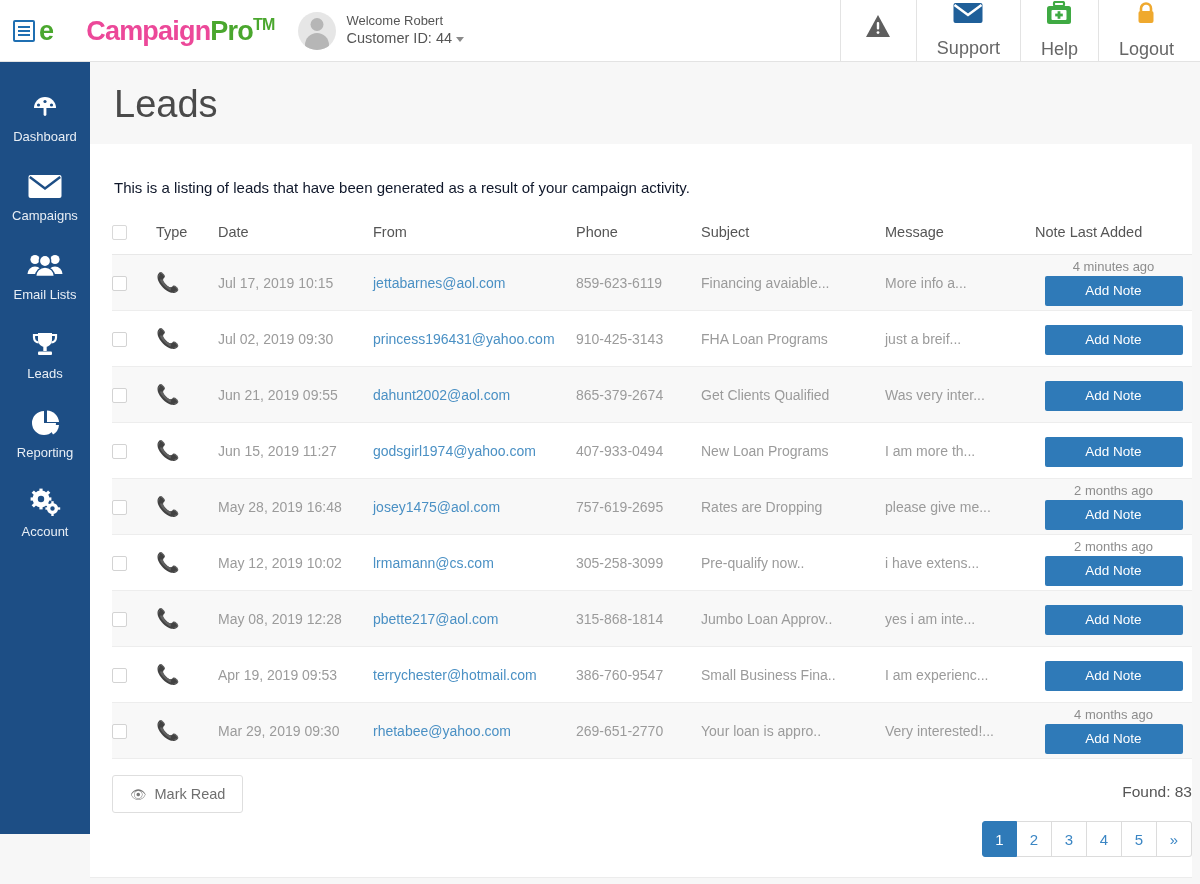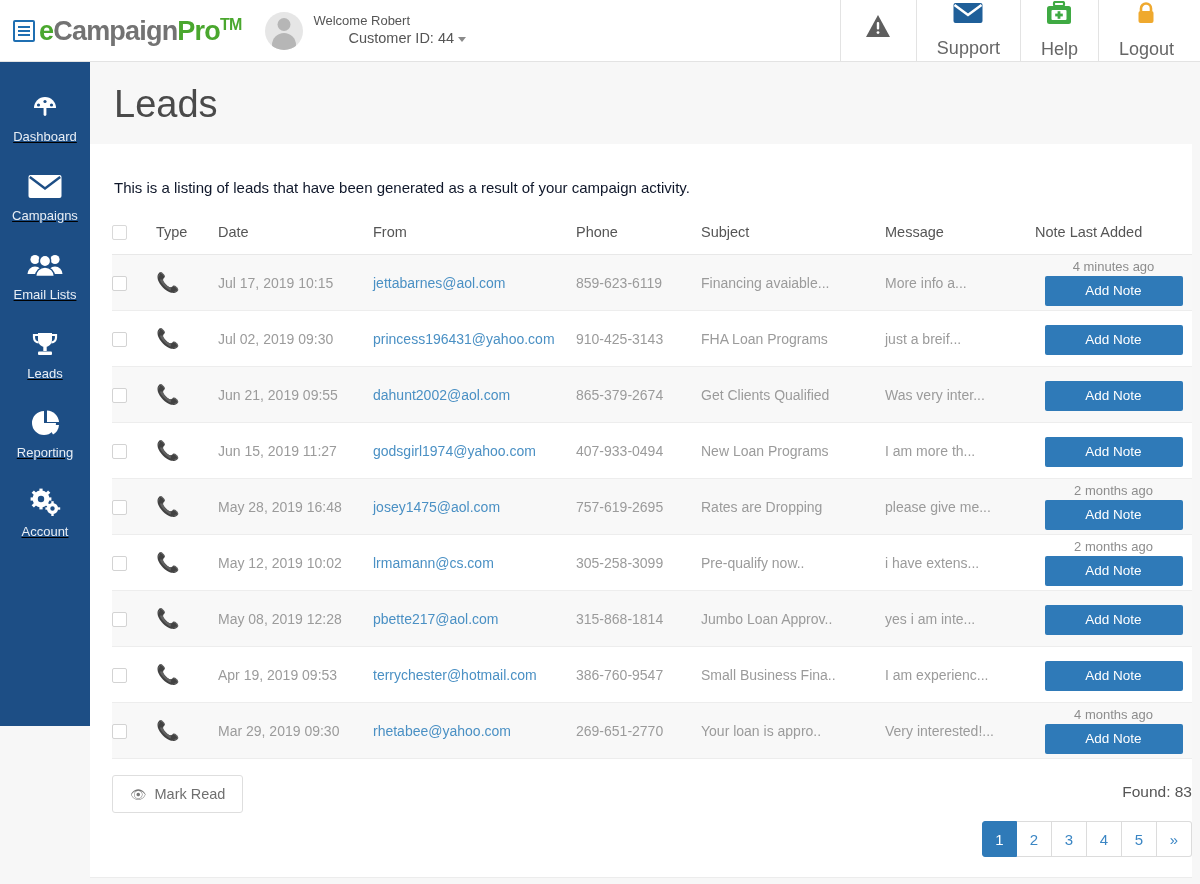--- a/index.html
+++ b/index.html
@@ -37,21 +37,21 @@
   .brand-mark i {
     display: block; width: 100%; height: 2px;
     background: #1f6fb2; margin: 1px 0;
   }
   .brand-text {
     font-size: 27px; font-weight: bold;
     letter-spacing: -0.8px; line-height: 1;
     white-space: nowrap;
   }
   .bt-green { color: #4aa72e; }
-  .bt-blue  { color: #737373; }
+  .bt-blue  { color: #ec4899; margin-left: 33px; }
   .bt-tm { font-size: 16px; vertical-align: super; color: #4aa72e; font-weight: bold;}
 
   .userbox {
     display: flex; align-items: center; gap: 10px;
     padding-left: 14px;
   }
   .avatar {
     width: 38px; height: 38px; border-radius: 50%;
     background: #e6e6e6; position: relative; overflow: hidden;
     flex: 0 0 38px;
@@ -63,21 +63,21 @@
     background: #b6b6b6;
   }
   .avatar::after {
     content: ""; position: absolute;
     left: 50%; top: 21px; transform: translateX(-50%);
     width: 24px; height: 18px; border-radius: 12px 12px 0 0;
     background: #b6b6b6;
   }
   .userlines { line-height: 1.35; }
   .userlines .l1 { font-size: 13px; color: #555; }
-  .userlines .l2 { font-size: 14.5px; color: #555; margin-left: 35px; }
+  .userlines .l2 { font-size: 14.5px; color: #555; }
   .caret-dn {
     display: inline-block; margin-left: 4px;
     border-left: 4px solid transparent;
     border-right: 4px solid transparent;
     border-top: 5px solid #8a8a8a;
     vertical-align: middle;
   }
 
   .topnav { margin-left: auto; display: flex; align-items: stretch; }
   .topnav-item {
@@ -89,24 +89,23 @@
   }
   .topnav-item:last-child { padding-right: 26px; }
 
   
   .ico-warn { width: 26px; height: 24px; position: relative; }
   .ico-warn svg { display:block; }
 
   
   .sidebar {
     position: absolute; top: 62px; left: 0;
-    width: 90px; height: 664px;
+    width: 90px; height: 772px;
     background: #1d4e85;
     padding-top: 18px;
-    text-decoration: underline;
   }
   .side-item {
     display: block; text-align: center;
     padding: 12px 0 14px 0; color: #ffffff;
     cursor: pointer; text-decoration: none;
   }
   .side-ico {
     height: 30px; display: flex; align-items: center; justify-content: center;
     margin-bottom: 5px;
   }

